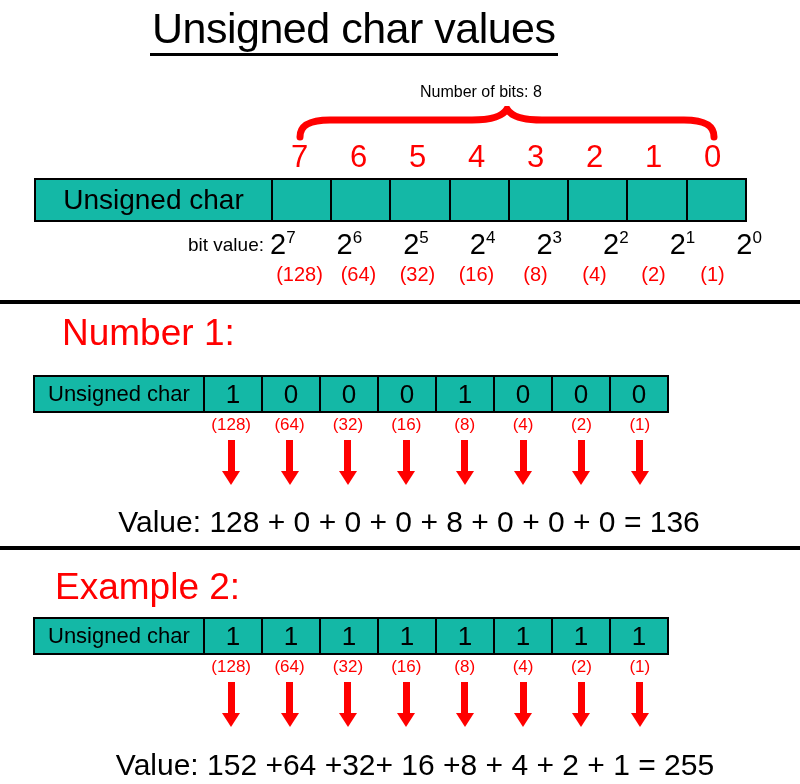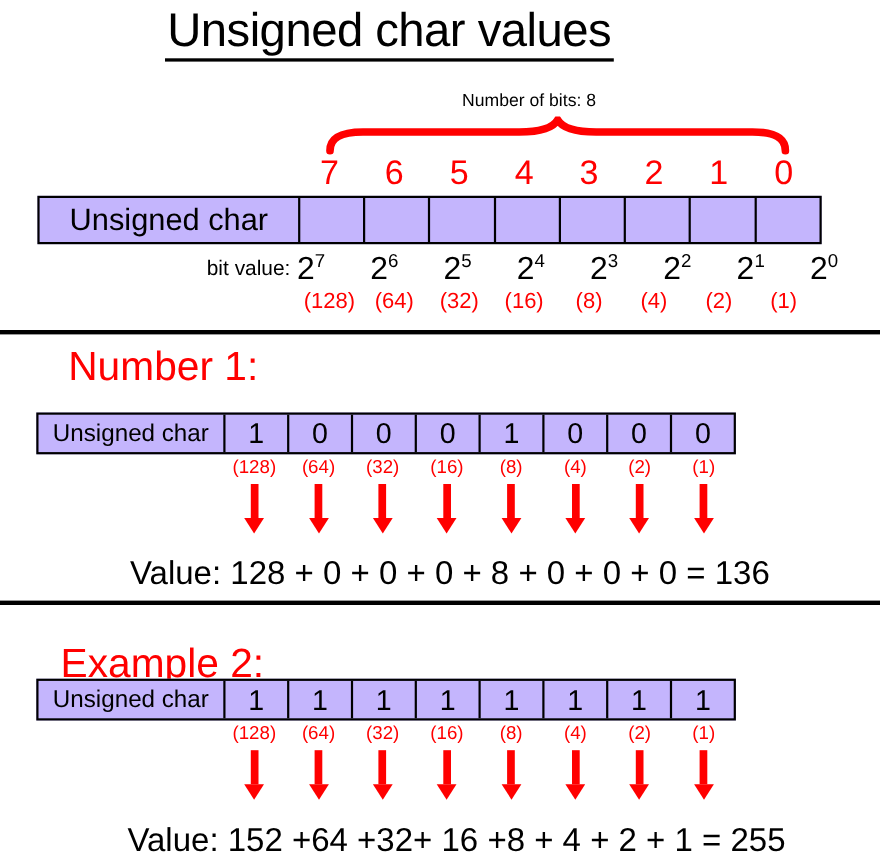--- a/index.html
+++ b/index.html
@@ -16,21 +16,21 @@
 
   
   .nbits{left:420px;top:83px;font-size:16px;white-space:nowrap;}
   .brace{left:296px;top:106px;width:422px;height:36px;}
 
   
   .bitpos-row{left:270px;top:139px;width:472px;display:flex;}
   .bitpos-row .bp{width:59px;text-align:center;font-size:31px;color:var(--red);}
 
   
-  .bittable{display:flex;border:2.5px solid var(--ink);box-sizing:border-box;background:#c4b5fd;}
+  .bittable{display:flex;border:2.5px solid var(--ink);box-sizing:border-box;background:#14b8a6;}
   .bittable .label{display:flex;align-items:center;justify-content:center;white-space:nowrap;}
   .bittable .cell{display:flex;align-items:center;justify-content:center;border-left:2.5px solid var(--ink);box-sizing:border-box;}
   .t1{left:34px;top:178px;width:713px;height:44px;}
   .t1 .label{width:236px;font-size:28px;}
   .t1 .cell{width:59.5px;font-size:27px;}
   .ext{width:636px;height:38px;}
   .ext .label{width:169px;font-size:22px;}
   .ext .cell{width:58.4px;font-size:26px;}
   .t2{left:33px;top:375px;}
   .t3{left:33px;top:617px;}
@@ -49,21 +49,21 @@
   .pr2{top:415px;}
   .pr3{top:657px;}
   .prx span{width:58.4px;text-align:center;}
 
   
   .divider{left:0;width:800px;height:4px;background:var(--ink);}
   .d1{top:300px;} .d2{top:546px;}
 
   
   .ex-heading{font-size:37px;color:var(--red);white-space:nowrap;}
-  .h1{left:62px;top:312px;} .h2{left:55px;top:582px;}
+  .h1{left:62px;top:312px;} .h2{left:55px;top:566px;}
 
   
   .arrow-row{left:202px;width:467px;display:flex;}
   .ar1{top:440px;} .ar2{top:682px;}
   .acol{width:58.4px;display:flex;justify-content:center;}
   .ashaft{width:7px;height:31px;background:var(--red);position:relative;}
   .ashaft::after{
     content:"";position:absolute;left:50%;top:100%;transform:translateX(-50%);
     width:0;height:0;border:9px solid transparent;border-top:14px solid var(--red);border-bottom:none;
   }

